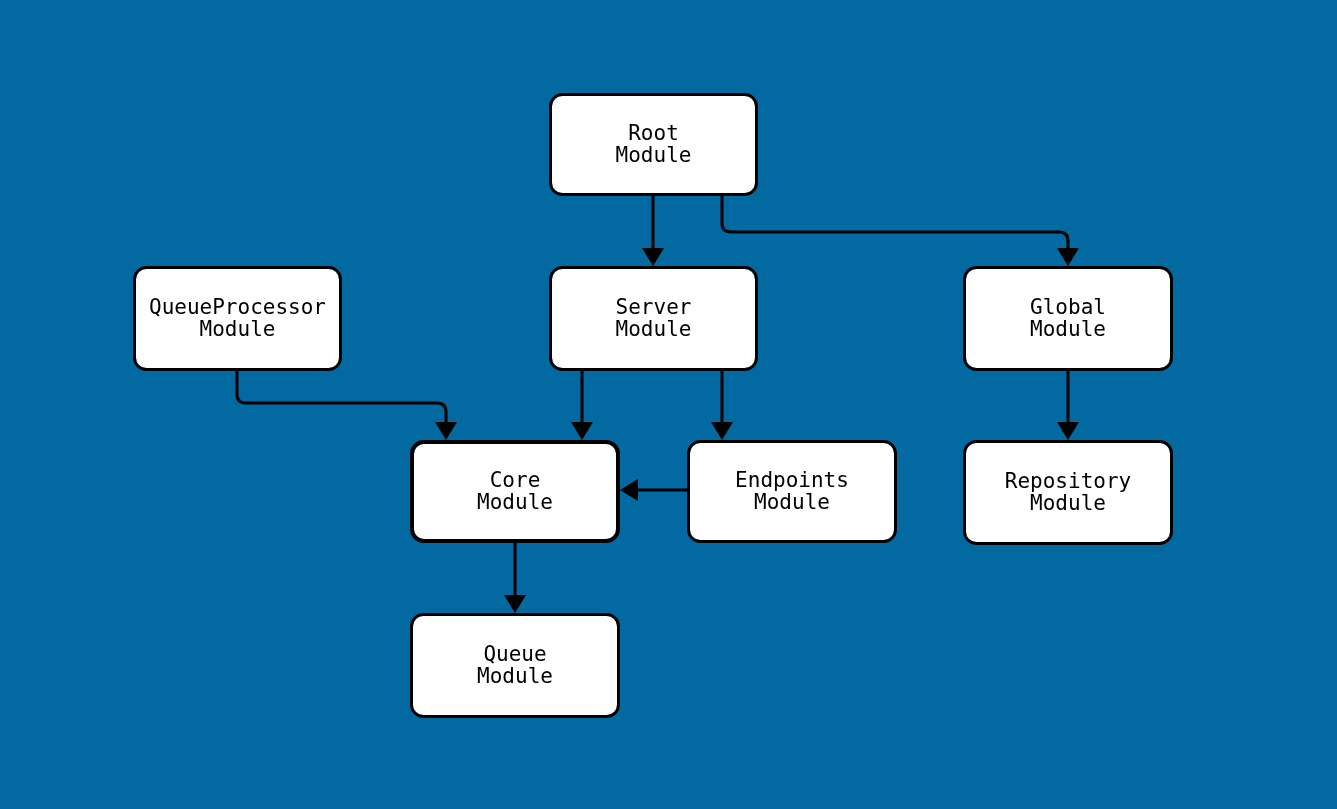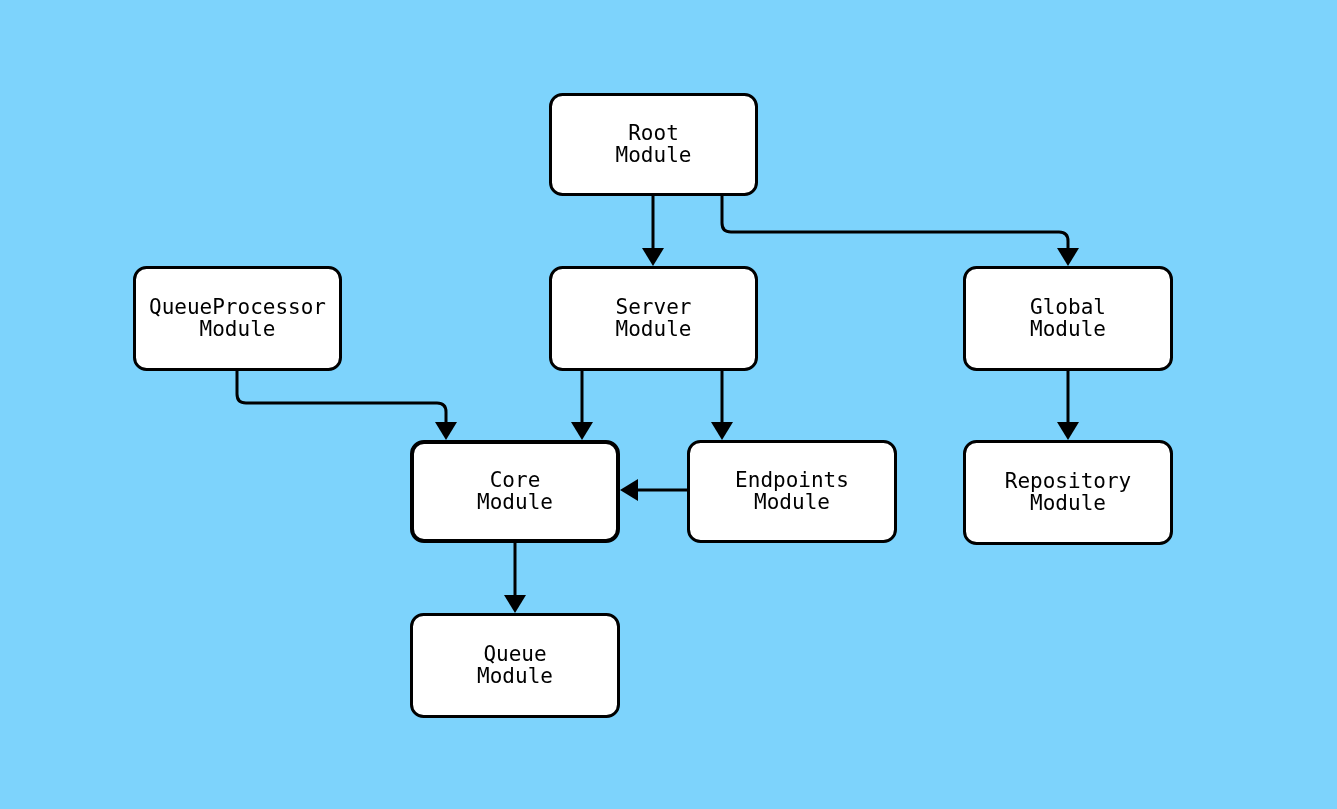--- a/index.html
+++ b/index.html
@@ -10,21 +10,21 @@
   body {
     width: 1337px;
     height: 809px;
     font-family: "DejaVu Sans Mono", "Liberation Mono", monospace;
     overflow: hidden;
   }
   #diagram-root {
     position: relative;
     width: 1337px;
     height: 809px;
-    background: #7dd3fc;
+    background: #0369a1;
   }
   #diagram-svg {
     position: absolute;
     top: 0;
     left: 0;
     width: 1337px;
     height: 809px;
     display: block;
   }
   .node-box {

